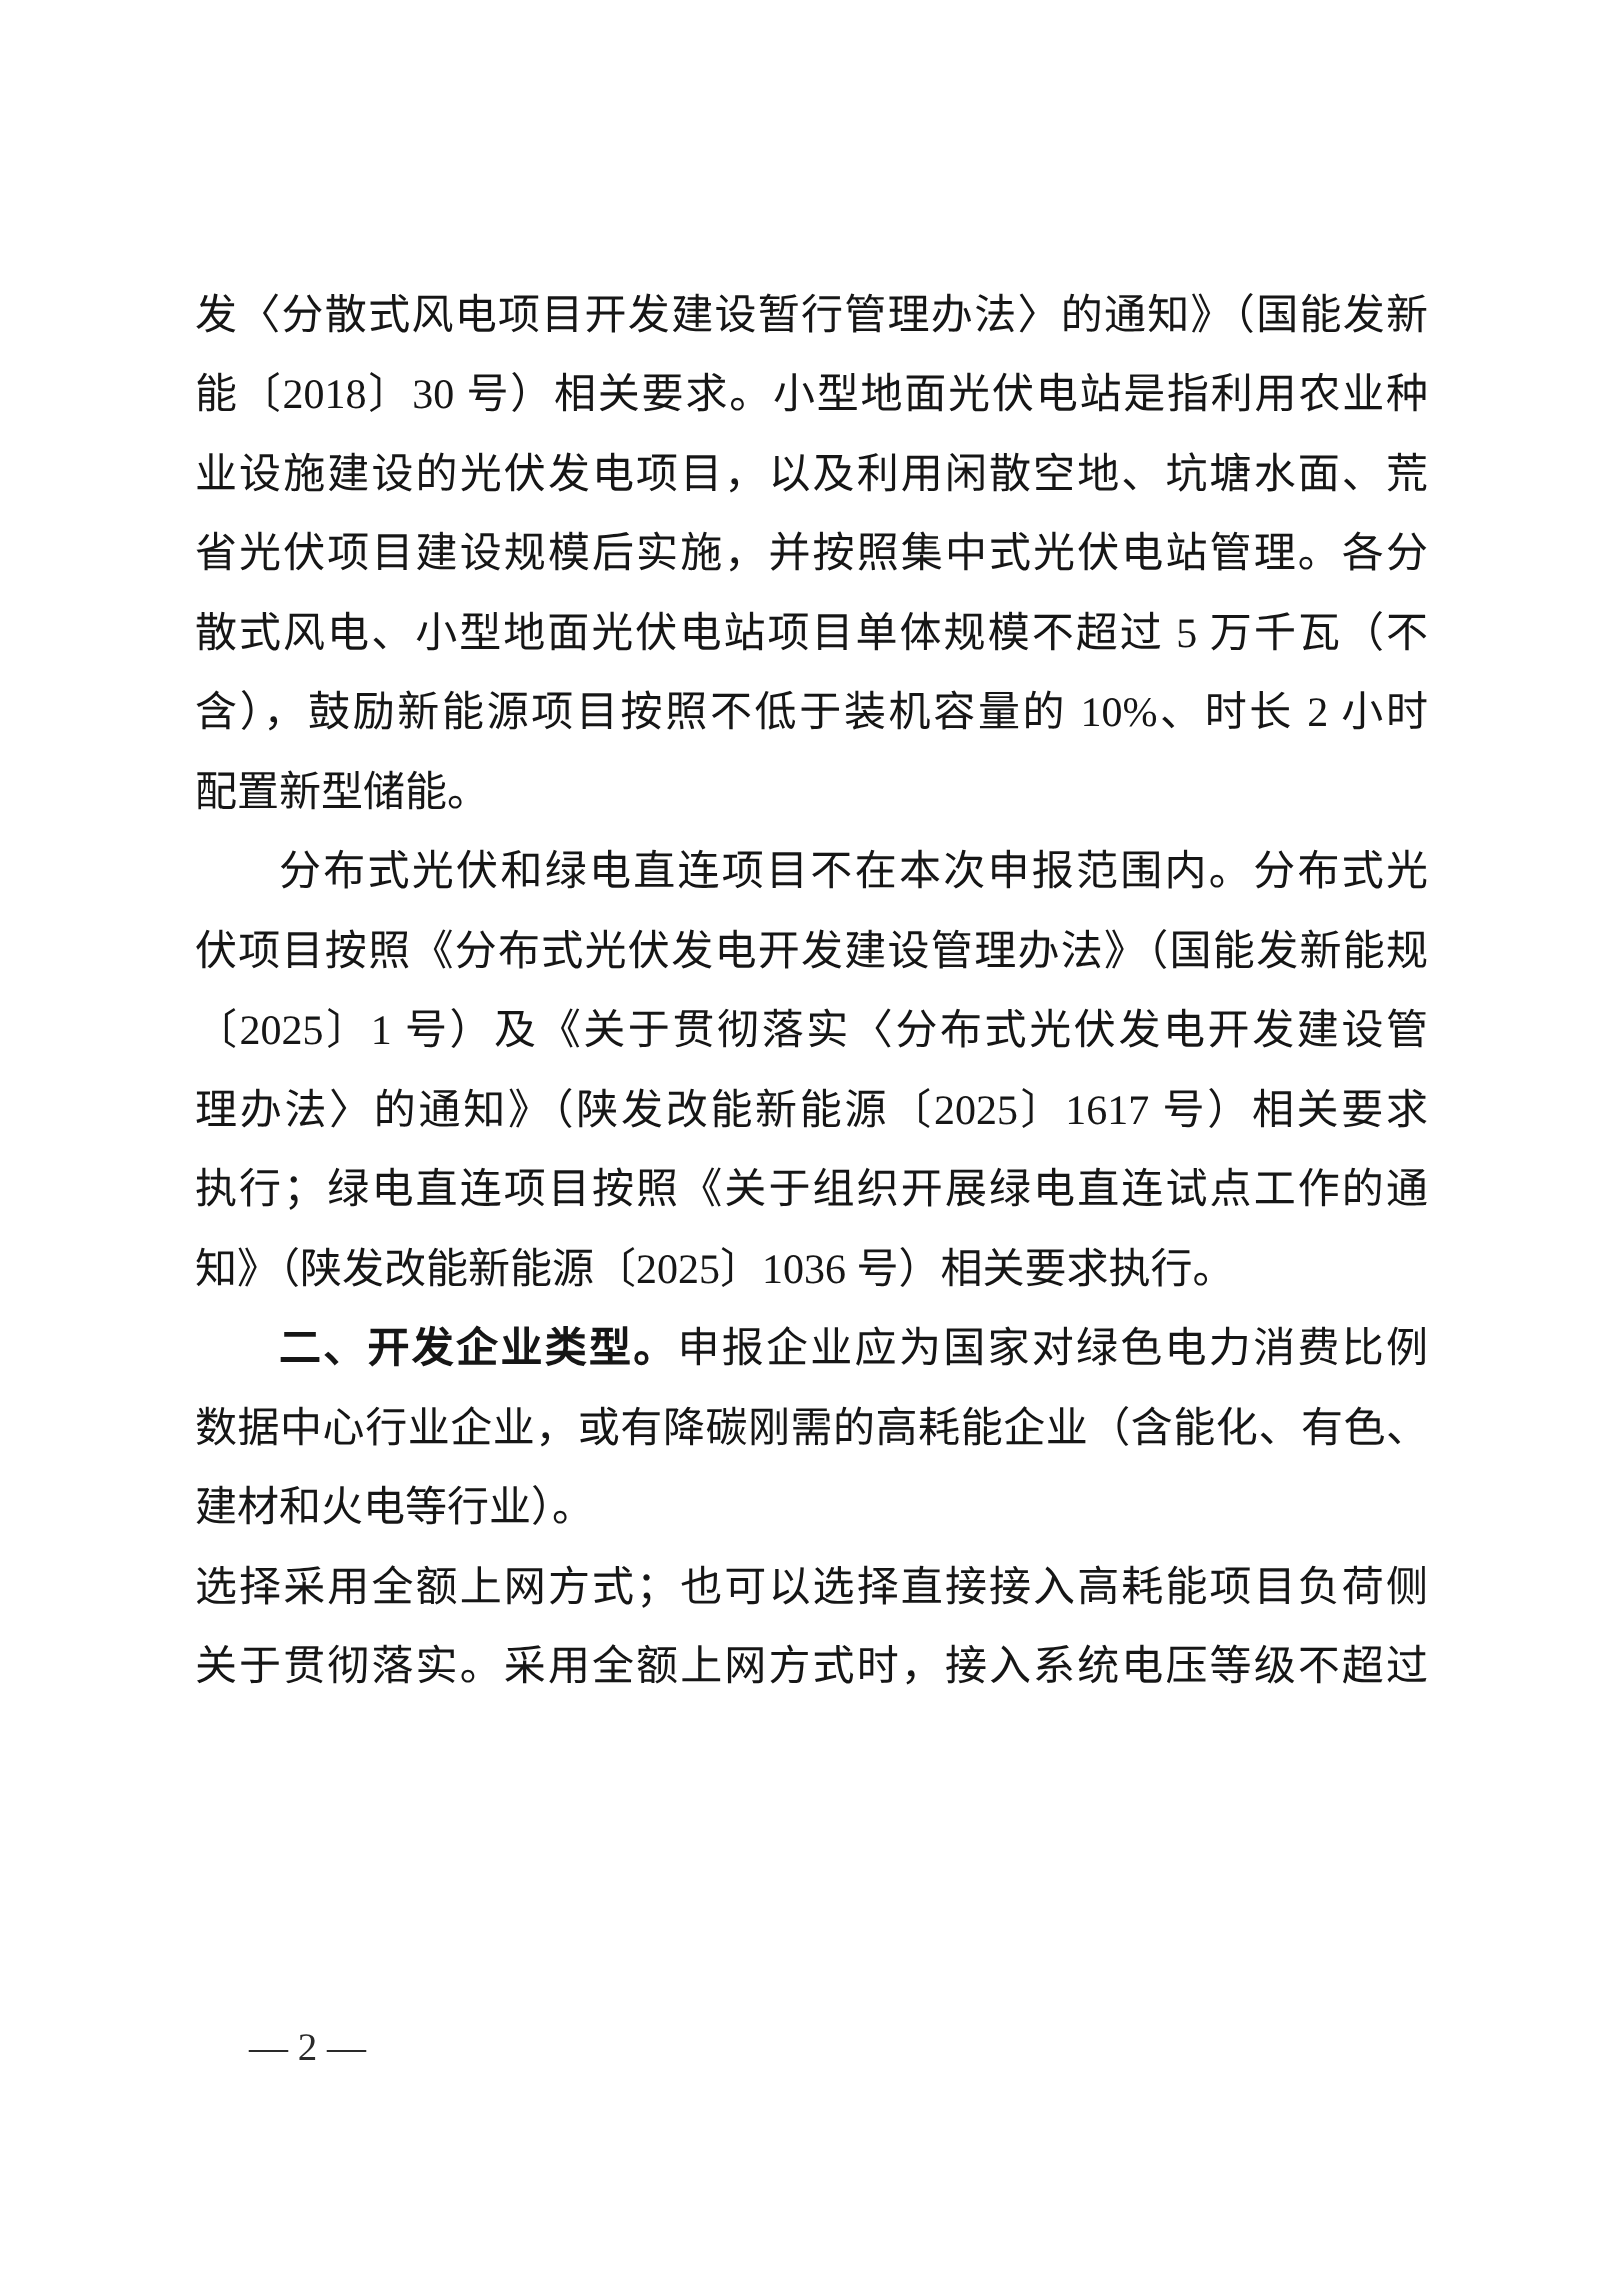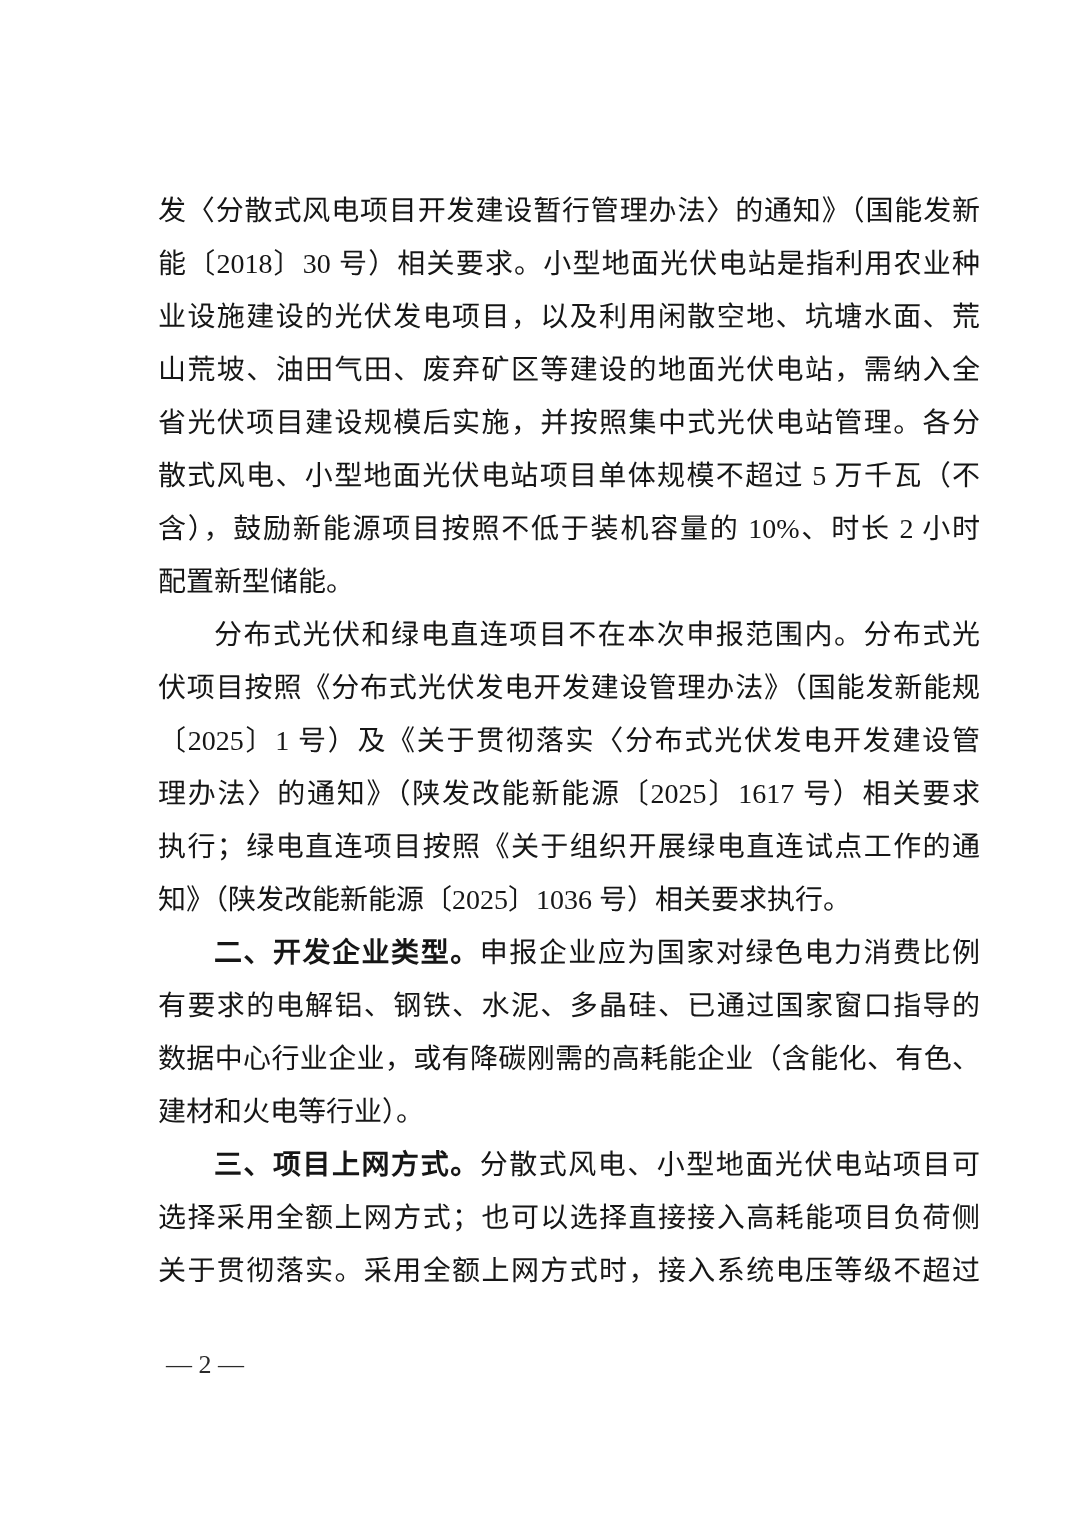--- a/index.html
+++ b/index.html
@@ -16,21 +16,21 @@
   }
   .page {
     position: absolute;
     left: 0; top: 0;
     width: 1080px;
     height: 1529px;
     background: #ffffff;
   }
   .text-block {
     position: absolute;
-    left: 158px;
+    left: 130px;
     top: 184px;
     width: 822px;
     font-size: 28px;
     line-height: 53px;
     color: #161616;
     letter-spacing: 0;
   }
   .line {
     height: 53px;
     white-space: nowrap;
@@ -59,33 +59,30 @@
   }
 </style>
 </head>
 <body>
 
 <div class="page">
   <div class="text-block" id="doc-body">
       <div class="line justify"><span>发〈分散式风电项目开发建设暂行管理办法〉的通知》（国能发新</span></div>
       <div class="line justify"><span>能〔2018〕30 号）相关要求。小型地面光伏电站是指利用农业种</span></div>
       <div class="line justify"><span>业设施建设的光伏发电项目，以及利用闲散空地、坑塘水面、荒</span></div>
-      <div class="line justify"><span>山荒坡、油田气田、废弃矿区等建设的地面光伏电站，需纳入全</span></div>
       <div class="line justify"><span>省光伏项目建设规模后实施，并按照集中式光伏电站管理。各分</span></div>
       <div class="line justify"><span>散式风电、小型地面光伏电站项目单体规模不超过 5 万千瓦（不</span></div>
       <div class="line justify"><span>含），鼓励新能源项目按照不低于装机容量的 10%、时长 2 小时</span></div>
       <div class="line"><span>配置新型储能。</span></div>
       <div class="line justify indent"><span>分布式光伏和绿电直连项目不在本次申报范围内。分布式光</span></div>
       <div class="line justify"><span>伏项目按照《分布式光伏发电开发建设管理办法》（国能发新能规</span></div>
       <div class="line justify"><span>〔2025〕1 号）及《关于贯彻落实〈分布式光伏发电开发建设管</span></div>
       <div class="line justify"><span>理办法〉的通知》（陕发改能新能源〔2025〕1617 号）相关要求</span></div>
       <div class="line justify"><span>执行；绿电直连项目按照《关于组织开展绿电直连试点工作的通</span></div>
       <div class="line"><span>知》（陕发改能新能源〔2025〕1036 号）相关要求执行。</span></div>
       <div class="line justify indent"><span class="lead">二、开发企业类型。</span><span>申报企业应为国家对绿色电力消费比例</span></div>
-      <div class="line justify"><span>有要求的电解铝、钢铁、水泥、多晶硅、已通过国家窗口指导的</span></div>
       <div class="line justify"><span>数据中心行业企业，或有降碳刚需的高耗能企业（含能化、有色、</span></div>
       <div class="line"><span>建材和火电等行业）。</span></div>
-      <div class="line justify indent"><span class="lead">三、项目上网方式。</span><span>分散式风电、小型地面光伏电站项目可</span></div>
       <div class="line justify"><span>选择采用全额上网方式；也可以选择直接接入高耗能项目负荷侧</span></div>
       <div class="line justify"><span>关于贯彻落实。采用全额上网方式时，接入系统电压等级不超过</span></div>
     </div>
   <div class="footer">— 2 —</div>
 </div>
 
 </body></html>

